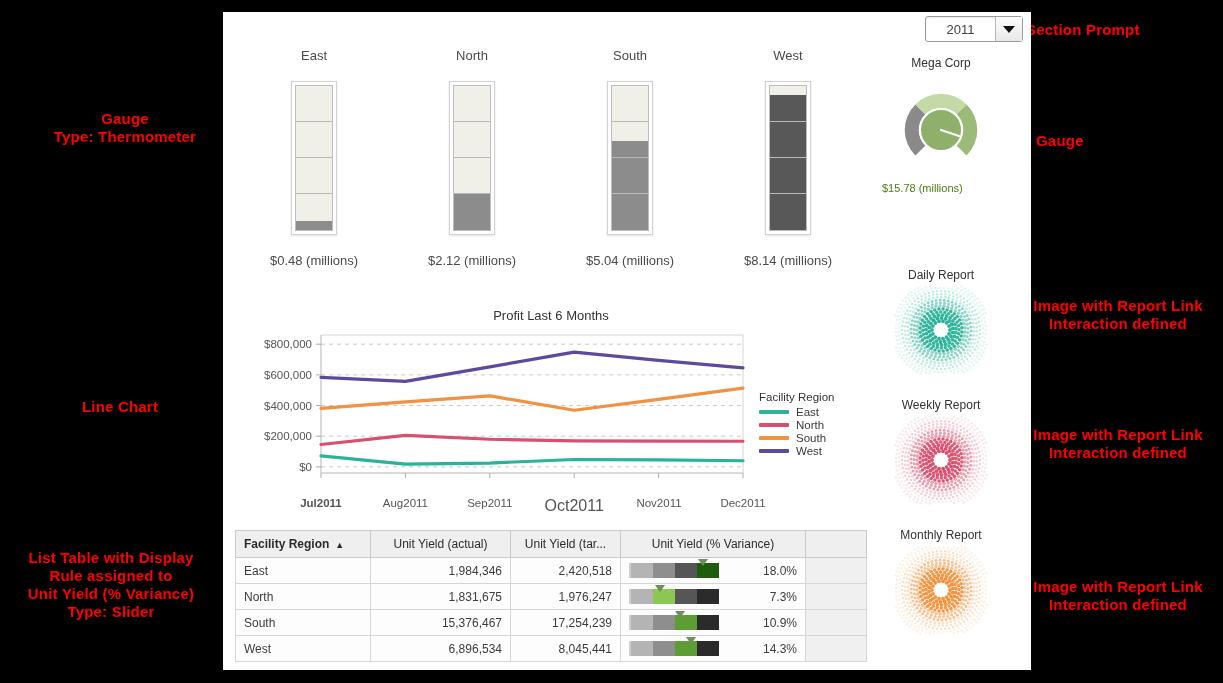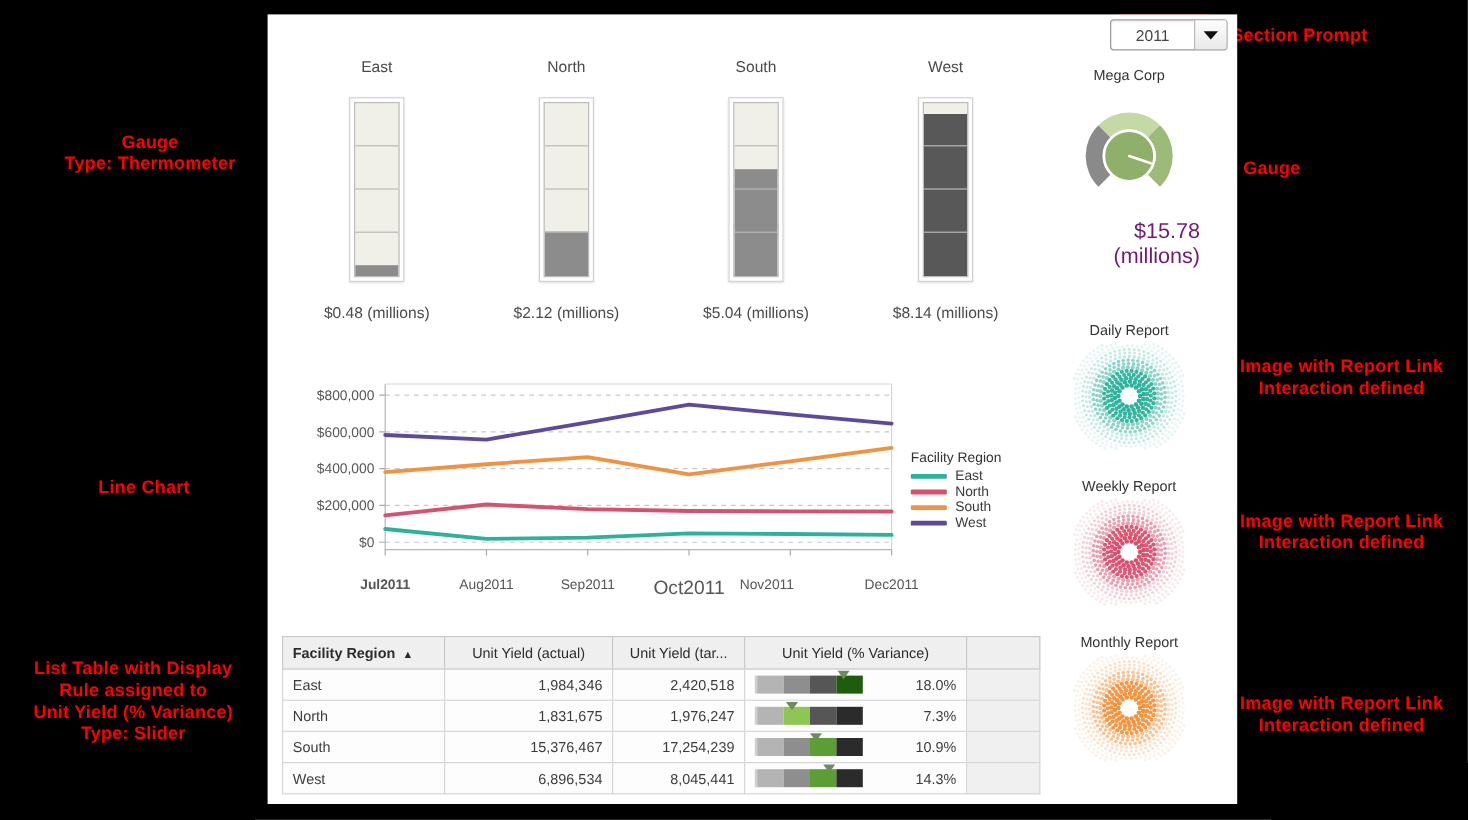--- a/index.html
+++ b/index.html
@@ -71,21 +71,21 @@
   .slider span{flex:1;height:100%;}
   .marker{position:absolute;top:-4px;width:0;height:0;
           border-left:5px solid transparent;border-right:5px solid transparent;
           border-top:7px solid #708a62;}
   .pct{flex:1;text-align:right;}
 
   
   .card{position:absolute;background:#fff;box-sizing:border-box;}
   .ctitle{text-align:center;font-size:12px;color:#333;padding-top:6px;}
   #gauge{left:659px;top:38px;width:118px;height:184px;}
-  #gauge .money{text-align:right;font-size:18px;color:#701a75;margin-top:6px;}
+  #gauge .money{text-align:left;font-size:11px;color:#4d7c0f;margin-top:6px;}
   #rpt1{left:659px;top:250px;width:118px;height:118px;}
   #rpt2{left:659px;top:380px;width:118px;height:118px;}
   #rpt3{left:659px;top:510px;width:118px;height:118px;}
 </style>
 </head>
 <body>
 
 <div class="anno" style="left:20px;top:110px;width:210px;">Gauge
 Type: Thermometer</div>
 <div class="anno" style="left:20px;top:398px;width:200px;">Line Chart</div>
@@ -168,20 +168,21 @@
               <div class="tband" style="bottom: 50%;"></div>
               <div class="tband" style="bottom: 75%;"></div>
             </div>
           </div>
           <div class="tval">$8.14 (millions)</div>
         </div>
       </div>
   </div>
 
   <div class="panel" id="line">
+    <div class="ptitle">Profit Last 6 Months</div>
     <div class="lcwrap">
       <svg class="lcsvg" id="lcsvg" width="520" height="168">
           <line x1="86" y1="137.86666666666667" x2="508" y2="137.86666666666667" stroke="#c9c9c9" stroke-width="1" stroke-dasharray="4 4"></line>
           <line x1="81" y1="137.86666666666667" x2="86" y2="137.86666666666667" stroke="#aaa" stroke-width="1"></line>
           <text x="77" y="141.86666666666667" text-anchor="end" font-size="11.5" fill="#555" font-family="&quot;Liberation Sans&quot;,sans-serif">$0</text>
           <line x1="86" y1="107.2" x2="508" y2="107.2" stroke="#c9c9c9" stroke-width="1" stroke-dasharray="4 4"></line>
           <line x1="81" y1="107.2" x2="86" y2="107.2" stroke="#aaa" stroke-width="1"></line>
           <text x="77" y="111.2" text-anchor="end" font-size="11.5" fill="#555" font-family="&quot;Liberation Sans&quot;,sans-serif">$200,000</text>
           <line x1="86" y1="76.53333333333333" x2="508" y2="76.53333333333333" stroke="#c9c9c9" stroke-width="1" stroke-dasharray="4 4"></line>
           <line x1="81" y1="76.53333333333333" x2="86" y2="76.53333333333333" stroke="#aaa" stroke-width="1"></line>
@@ -227,21 +228,21 @@
               <span>West</span>
             </div>
           </div>
       </div>
     </div>
     <div id="xaxis" style="position:relative;height:18px;">
         <div style="position: absolute; left: 52px; top: 0px; width: 68px; text-align: center; font-size: 11.5px; color: rgb(85, 85, 85); font-weight: bold;">Jul2011</div>
         <div style="position: absolute; left: 136.4px; top: 0px; width: 68px; text-align: center; font-size: 11.5px; color: rgb(85, 85, 85);">Aug2011</div>
         <div style="position: absolute; left: 220.8px; top: 0px; width: 68px; text-align: center; font-size: 11.5px; color: rgb(85, 85, 85);">Sep2011</div>
         <div style="position: absolute; left: 305.2px; top: 0px; width: 68px; text-align: center; font-size: 16px; color: rgb(85, 85, 85);">Oct2011</div>
-        <div style="position: absolute; left: 370px; top: 0px; width: 68px; text-align: center; font-size: 11.5px; color: rgb(85, 85, 85);">Nov2011</div>
+        <div style="position: absolute; left: 390px; top: 0px; width: 68px; text-align: center; font-size: 11.5px; color: rgb(85, 85, 85);">Nov2011</div>
         <div style="position: absolute; left: 474px; top: 0px; width: 68px; text-align: center; font-size: 11.5px; color: rgb(85, 85, 85);">Dec2011</div>
       </div>
   </div>
 
   <div class="panel" id="tbl">
     <table>
       <colgroup>
           <col style="width:135px">
           <col style="width:140px">
           <col style="width:110px">

